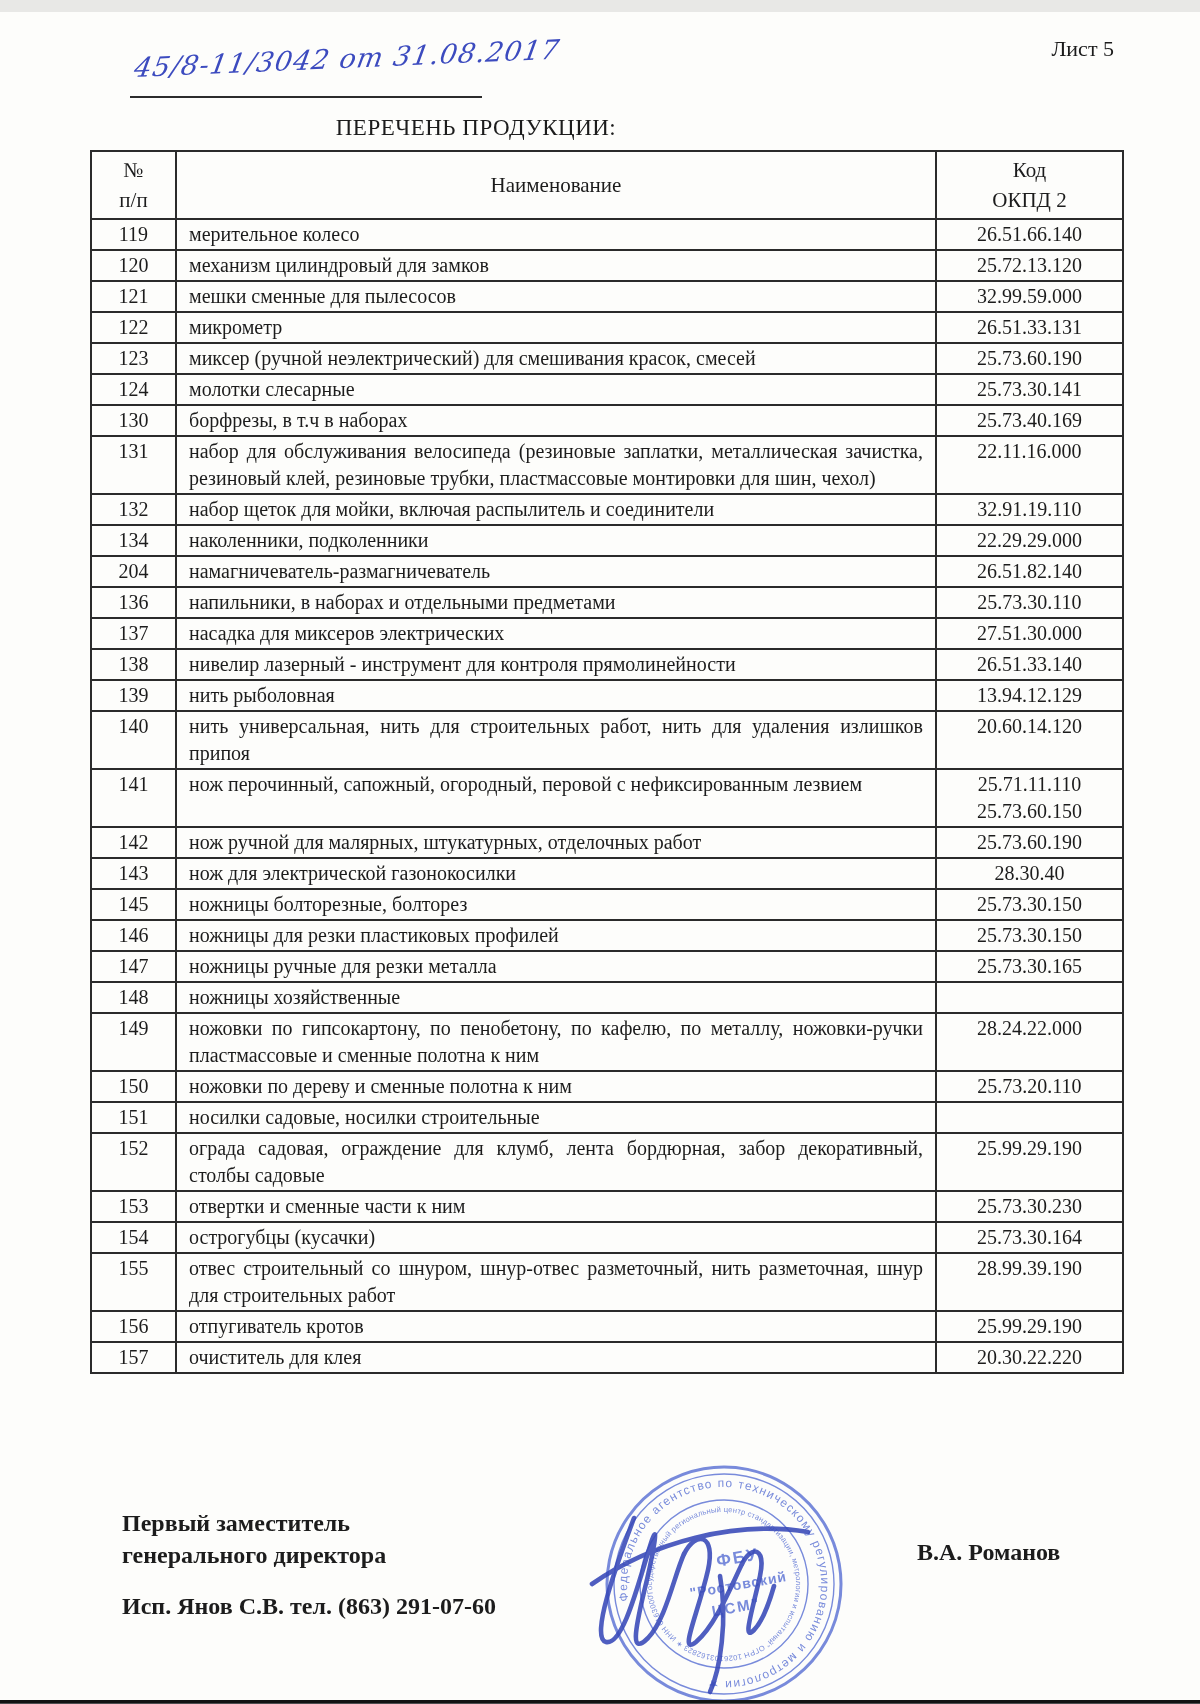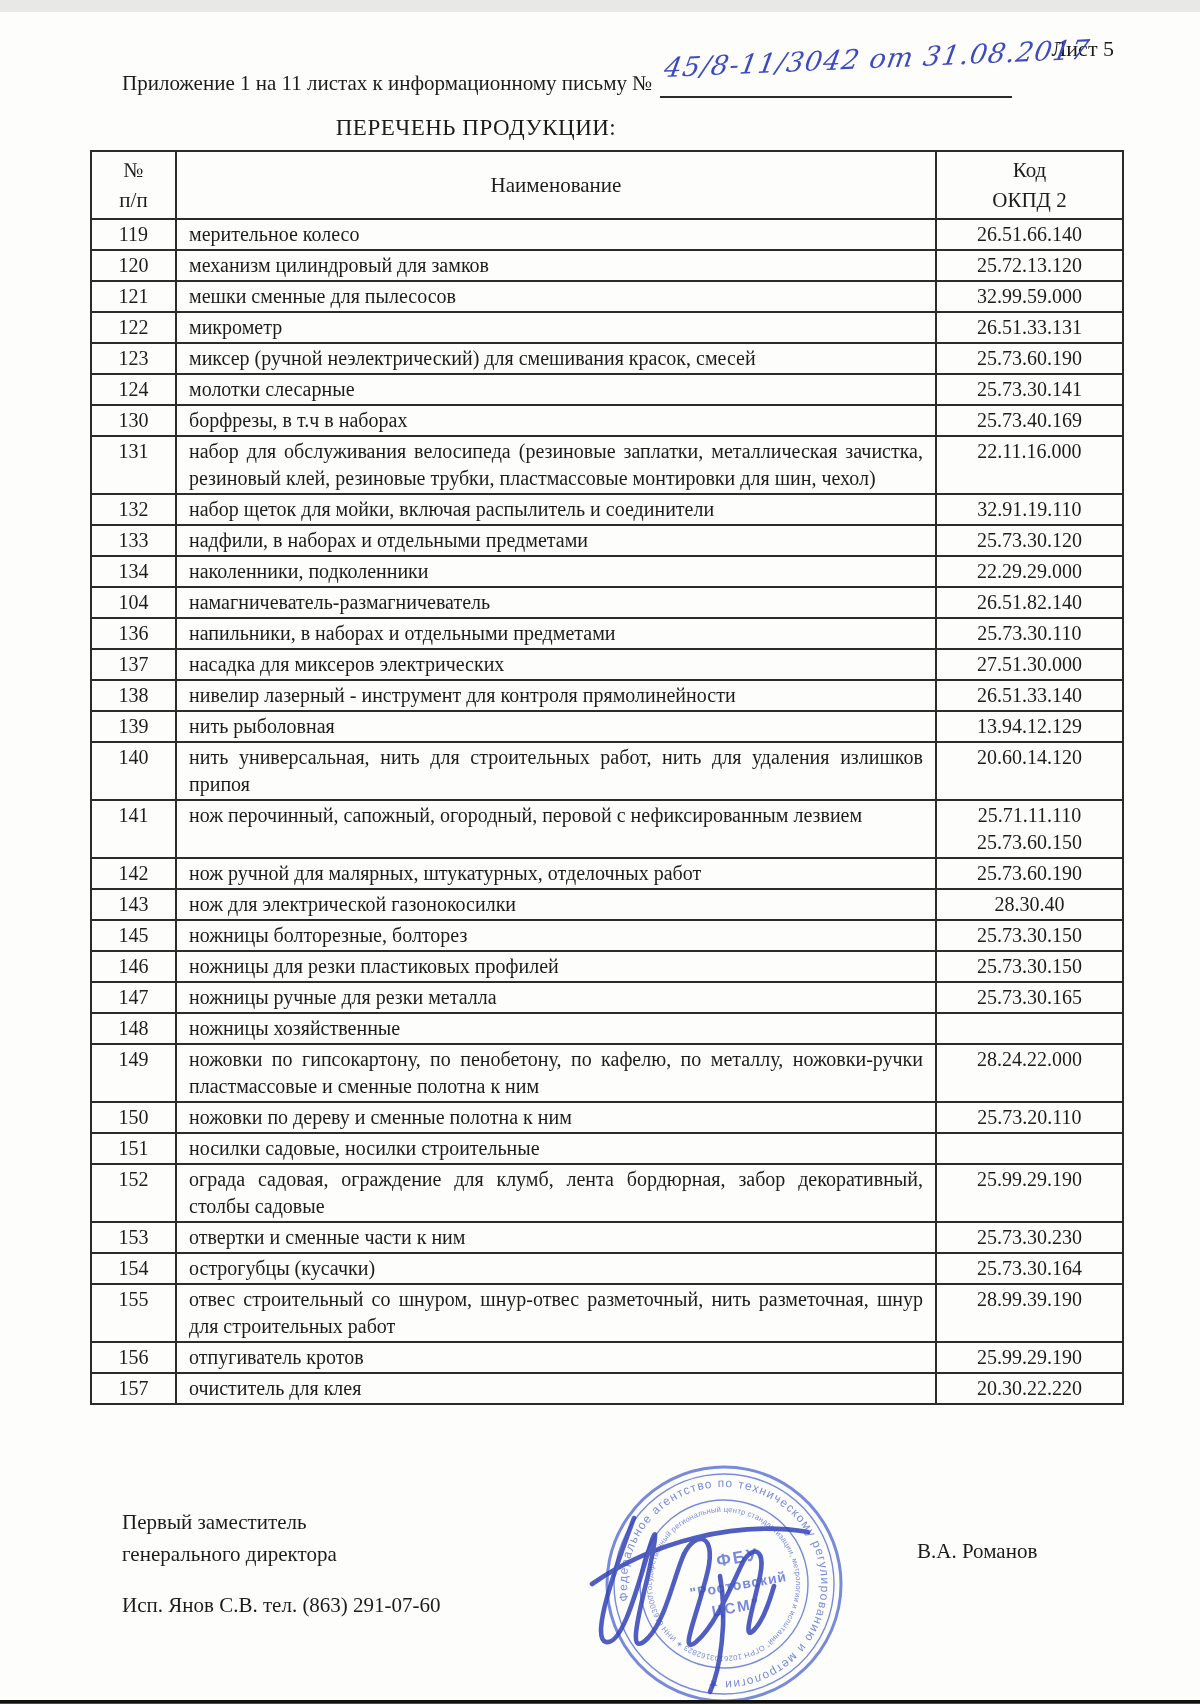--- a/index.html
+++ b/index.html
@@ -62,41 +62,41 @@
   }
   .product-table td{
     font-size:20px;
     line-height:27px;
     padding:1px 12px;
     vertical-align:top;
   }
   td.c-num{text-align:center;padding:1px 2px;border-radius:14px;}
   td.c-name{text-align:justify;}
   td.c-code{text-align:center;white-space:pre-line;padding:1px 4px;font-family:Liberation Serif, serif;}
-  .footer-text{position:absolute;font-size:21px;}
+  .footer-text{position:absolute;font-size:24px;font-weight:bold;}
   #pos1{left:122px;top:1498px;}
   #pos2{left:122px;top:1530px;}
   #signer{left:917px;top:1527px;}
   #executor{left:122px;top:1581px;}
   .stamp-svg{position:absolute;left:596px;top:1446px;width:256px;height:252px;}
   .sig-svg{position:absolute;left:556px;top:1468px;width:330px;height:226px;}
   .scan-strip{
     position:absolute;left:0;bottom:0;width:100%;height:13px;
     background:#4d4d4f;
     border-top:3px solid #121212;
   }
 </style>
 </head>
 <body>
 
 <div class="page">
 
   <div class="sheet-label">Лист 5</div>
 
-  <div class="appendix-line"><span>Приложение 1 на 11 листах к информационному письму №</span><span class="hw-wrap"><span class="handwritten">45/8-11/3042 от 31.08.2017</span></span>
+  <div class="appendix-line"><span class="hw-wrap"><span class="handwritten">45/8-11/3042 от 31.08.2017</span></span>
   </div>
 
   <div class="doc-title">ПЕРЕЧЕНЬ ПРОДУКЦИИ:</div>
 
   <table class="product-table">
     <colgroup>
       <col style="width:85px">
       <col style="width:760px">
       <col style="width:187px">
     </colgroup>
@@ -149,31 +149,26 @@
           <td class="c-num">131</td>
           <td class="c-name">набор для обслуживания велосипеда (резиновые заплатки, металлическая зачистка, резиновый клей, резиновые трубки, пластмассовые монтировки для шин, чехол)</td>
           <td class="c-code">22.11.16.000</td>
         </tr>
         <tr>
           <td class="c-num">132</td>
           <td class="c-name">набор щеток для мойки, включая распылитель и соединители</td>
           <td class="c-code">32.91.19.110</td>
         </tr>
         <tr>
-          <td class="c-num">133</td>
-          <td class="c-name">надфили, в наборах и отдельными предметами</td>
-          <td class="c-code">25.73.30.120</td>
-        </tr>
-        <tr>
           <td class="c-num">134</td>
           <td class="c-name">наколенники, подколенники</td>
           <td class="c-code">22.29.29.000</td>
         </tr>
         <tr>
-          <td class="c-num">104</td>
+          <td class="c-num">204</td>
           <td class="c-name">намагничеватель-размагничеватель</td>
           <td class="c-code">26.51.82.140</td>
         </tr>
         <tr>
           <td class="c-num">136</td>
           <td class="c-name">напильники, в наборах и отдельными предметами</td>
           <td class="c-code">25.73.30.110</td>
         </tr>
         <tr>
           <td class="c-num">137</td>

